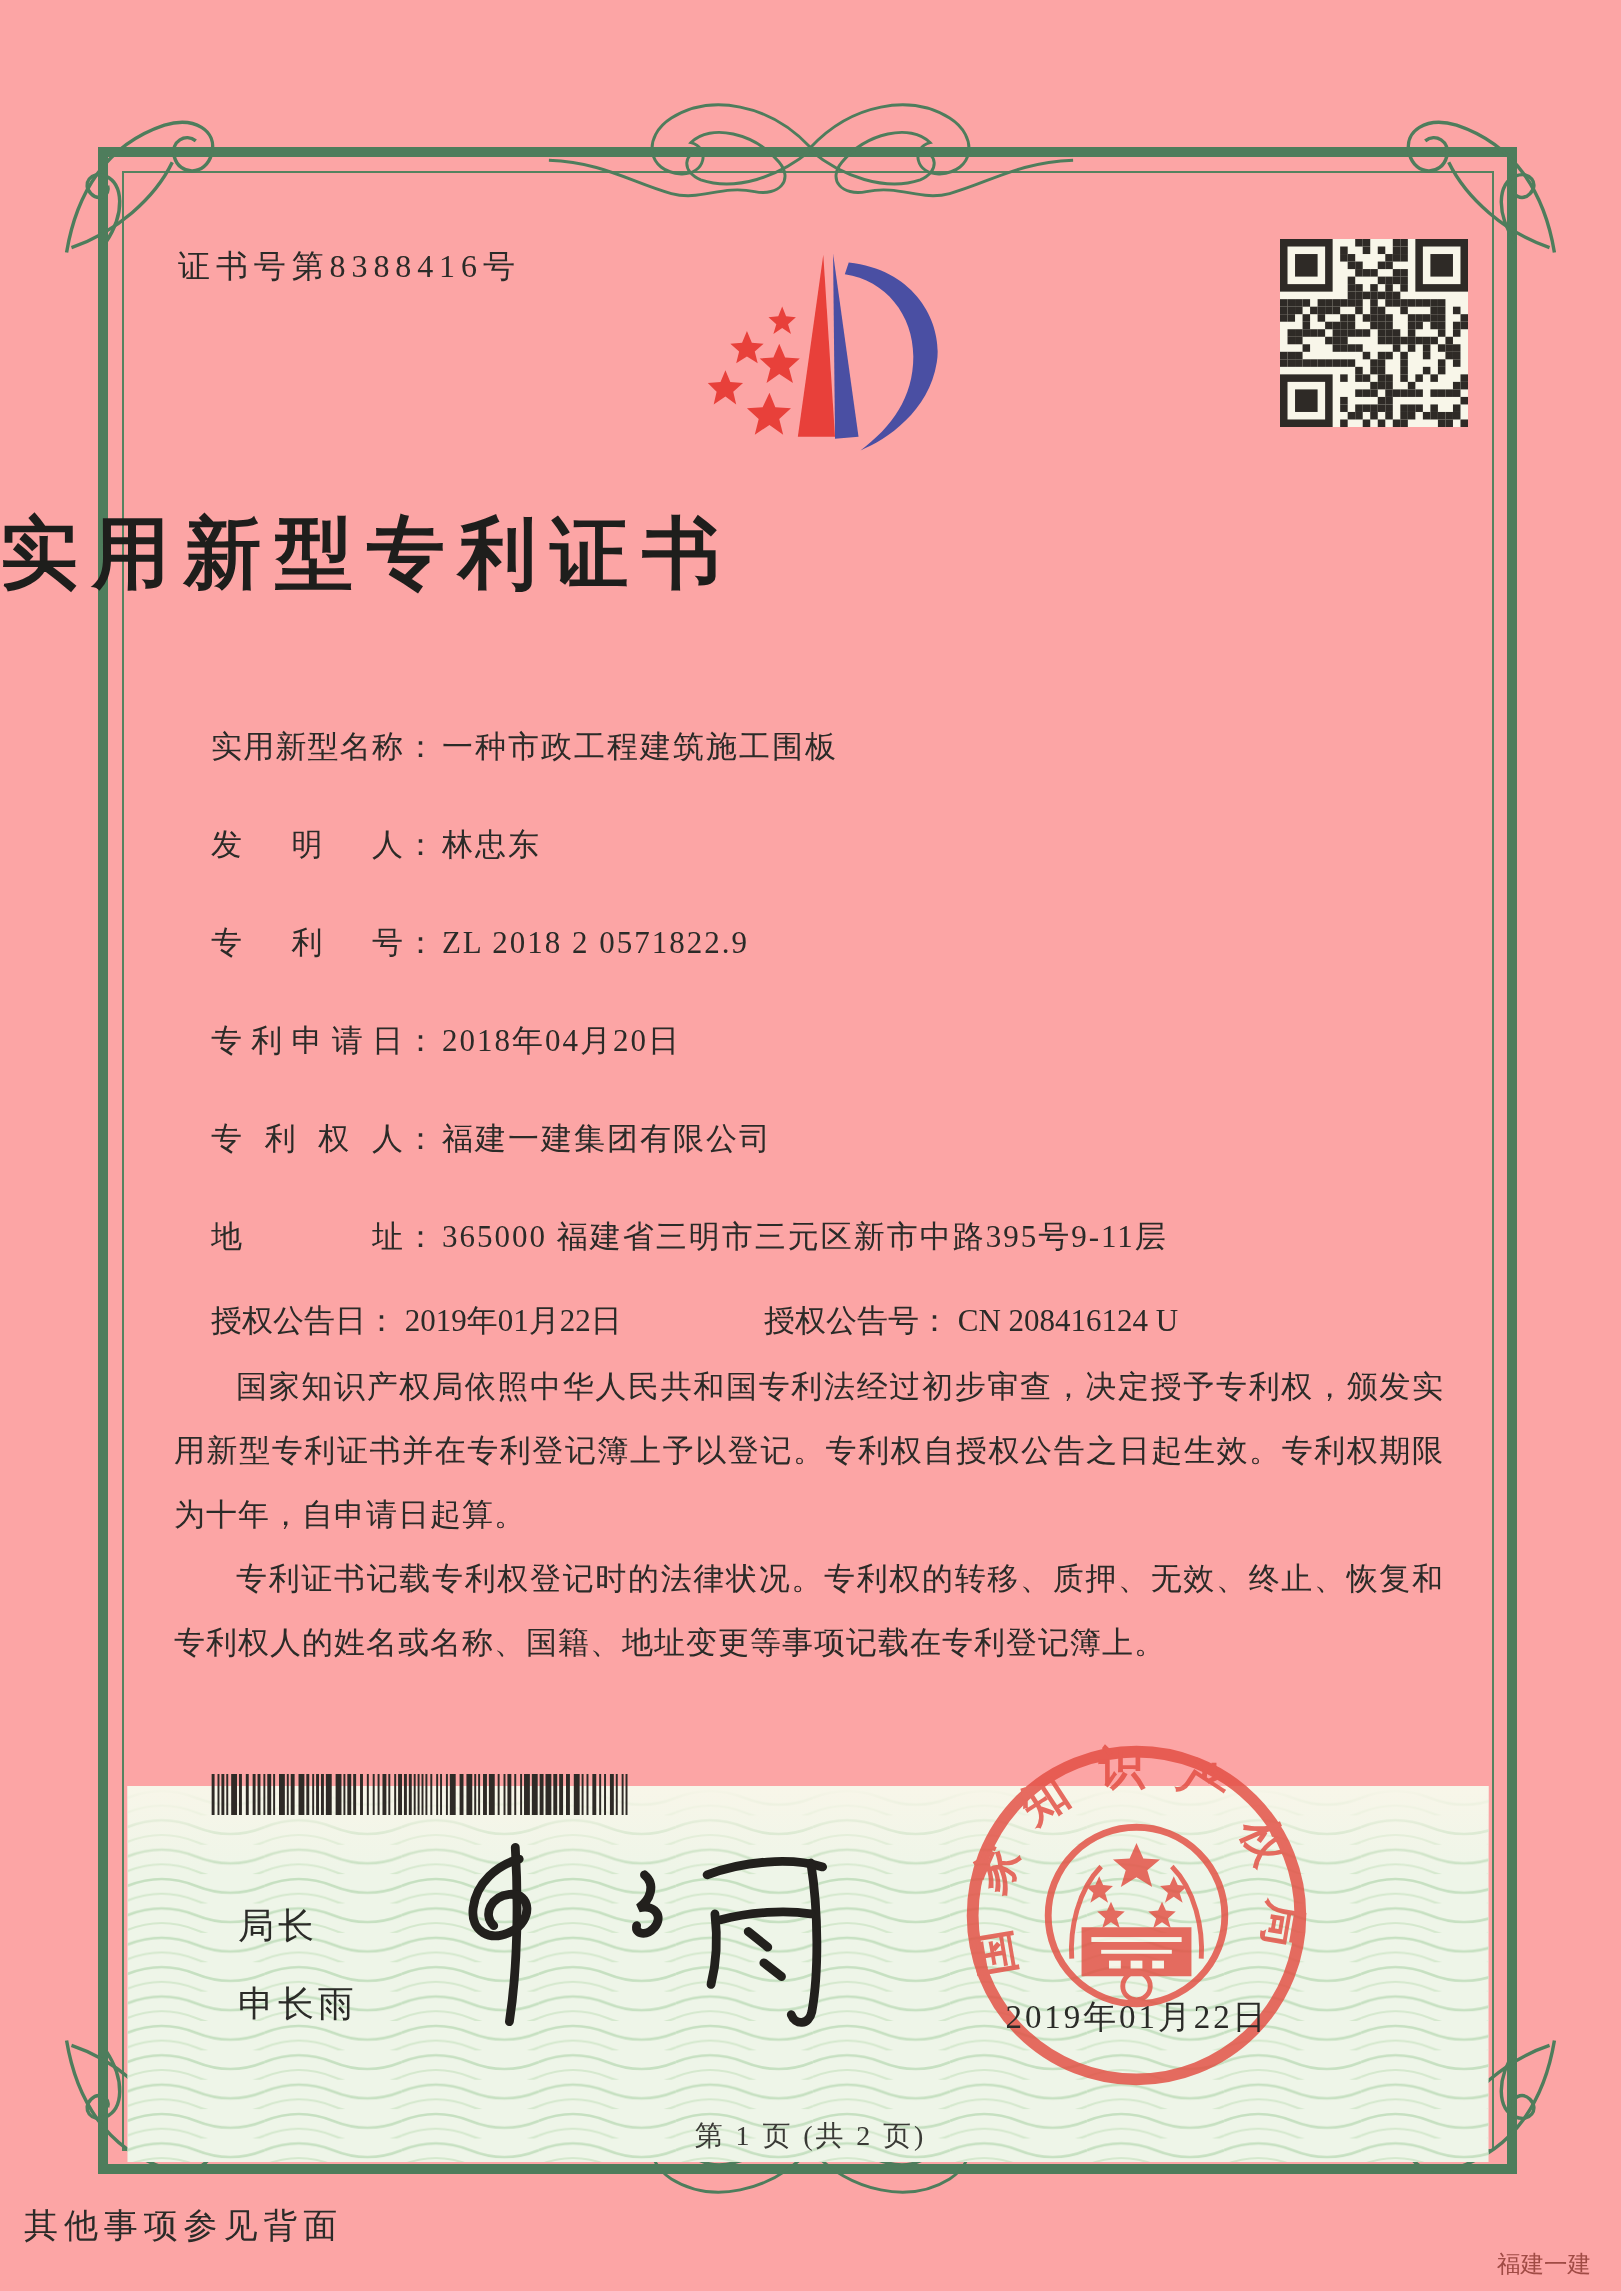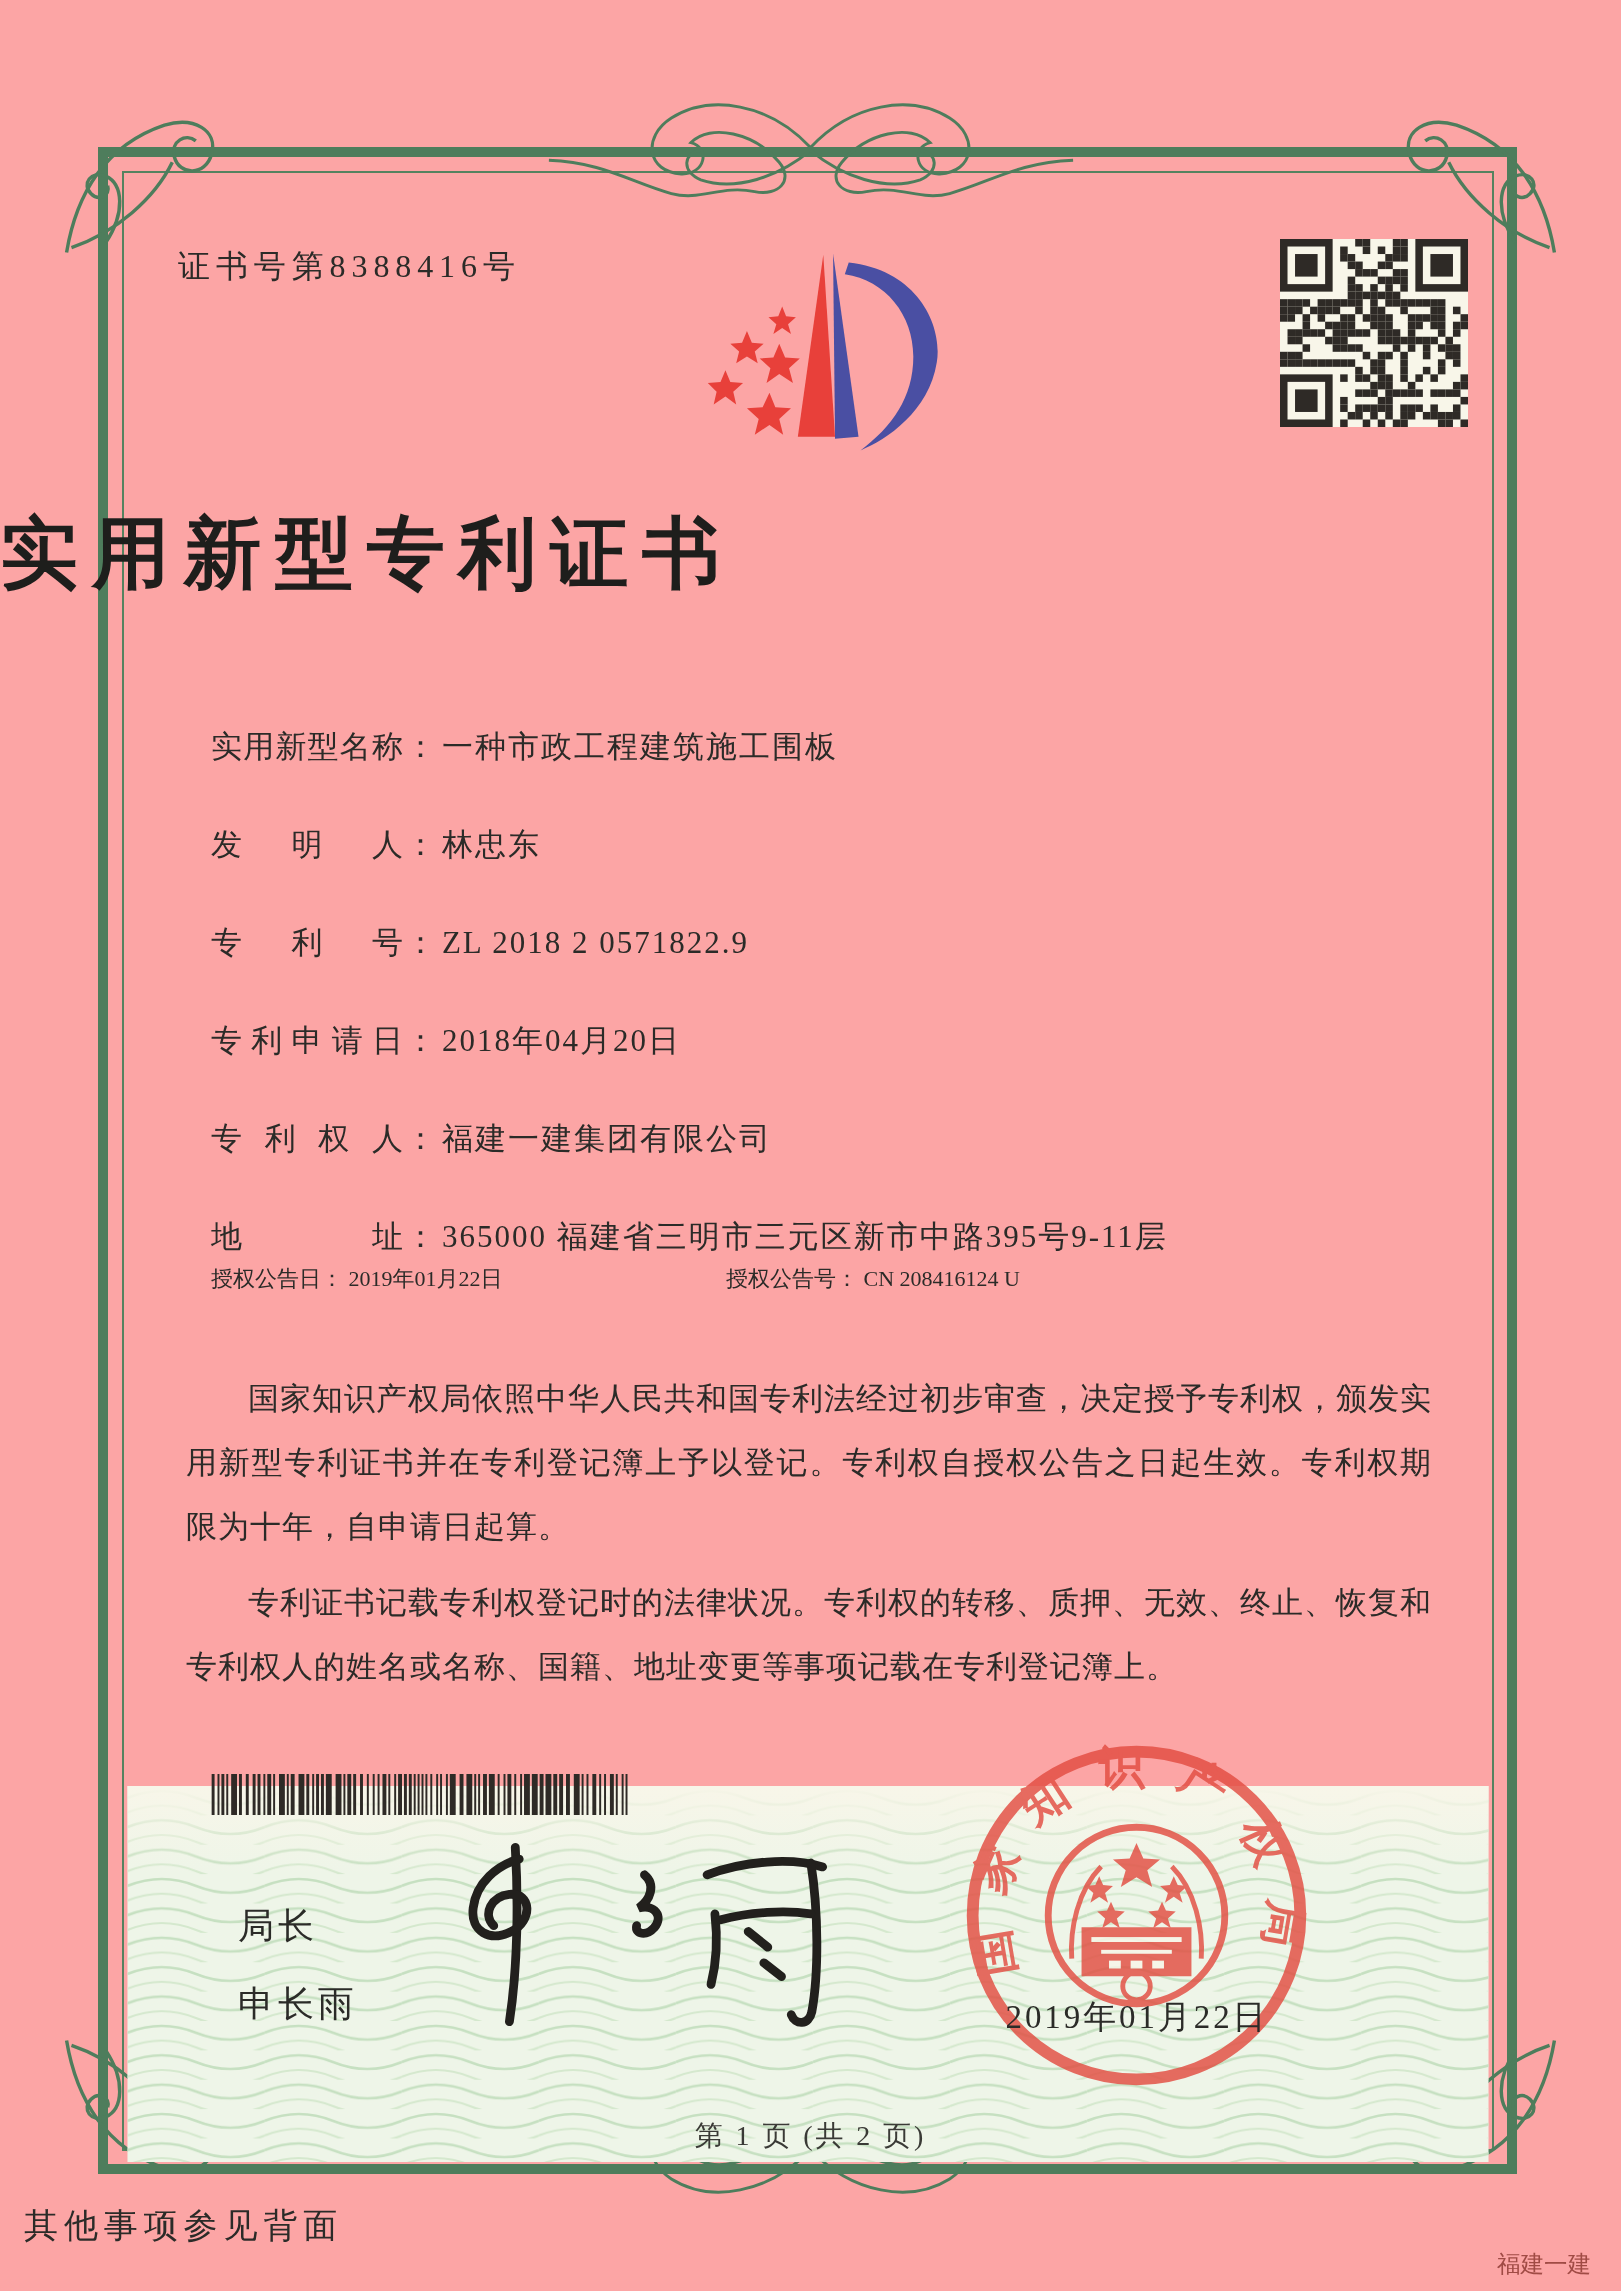--- a/index.html
+++ b/index.html
@@ -20,25 +20,25 @@
   #logo{left:686px; top:241px; z-index:3;}
   #qr{left:1280px; top:239px; z-index:3;}
   #doc-title{left:0; top:502px; width:1621px; 
     font-size:78px; font-weight:bold; letter-spacing:13.7px; color:#1e1e1c; z-index:3;}
   
   #fields{left:211px; top:698px; width:1225px; z-index:3; font-size:31px;}
   .frow{height:98px; display:flex; align-items:center;}
   .flabel{display:inline-block; width:192px; text-align:justify; text-align-last:justify;}
   .fcolon{margin:0 5.9px 0 2px;}
   .fvalue{letter-spacing:2px;}
-  #grant-row{left:211px; top:1264px; width:1225px; display:flex; z-index:3; font-size:22px;}
+  #grant-row{left:211px; top:1300px; width:1225px; display:flex; z-index:3; font-size:31px;gap:38px;}
   #grant-date{width:515px;}
   
   #body-text{left:174px; top:1355px; width:1270px; z-index:3;}
-  #body-text p{margin:12px; font-size:31px; line-height:64px; text-align:justify;
+  #body-text p{margin:0; font-size:31px; line-height:64px; text-align:justify;
     text-indent:2em; letter-spacing:1px;}
   
   #waves{left:127px; top:1786px; z-index:2;}
   #barcode{left:211px; top:1774px; z-index:3;}
   #officer{left:214px; top:1887px; z-index:3; font-size:36px; letter-spacing:3.9px; line-height:78px;margin-left:24px;}
   #signature{left:421px; top:1818px; z-index:3;}
   #seal{left:954px; top:1733px; z-index:4;}
   #seal-date{left:985px; top:1995px; width:304px; text-align:center;
     font-size:33px; letter-spacing:2.9px; z-index:5;}
   #page-num{left:0; top:2117px; width:1621px; text-align:center; font-size:28px;

